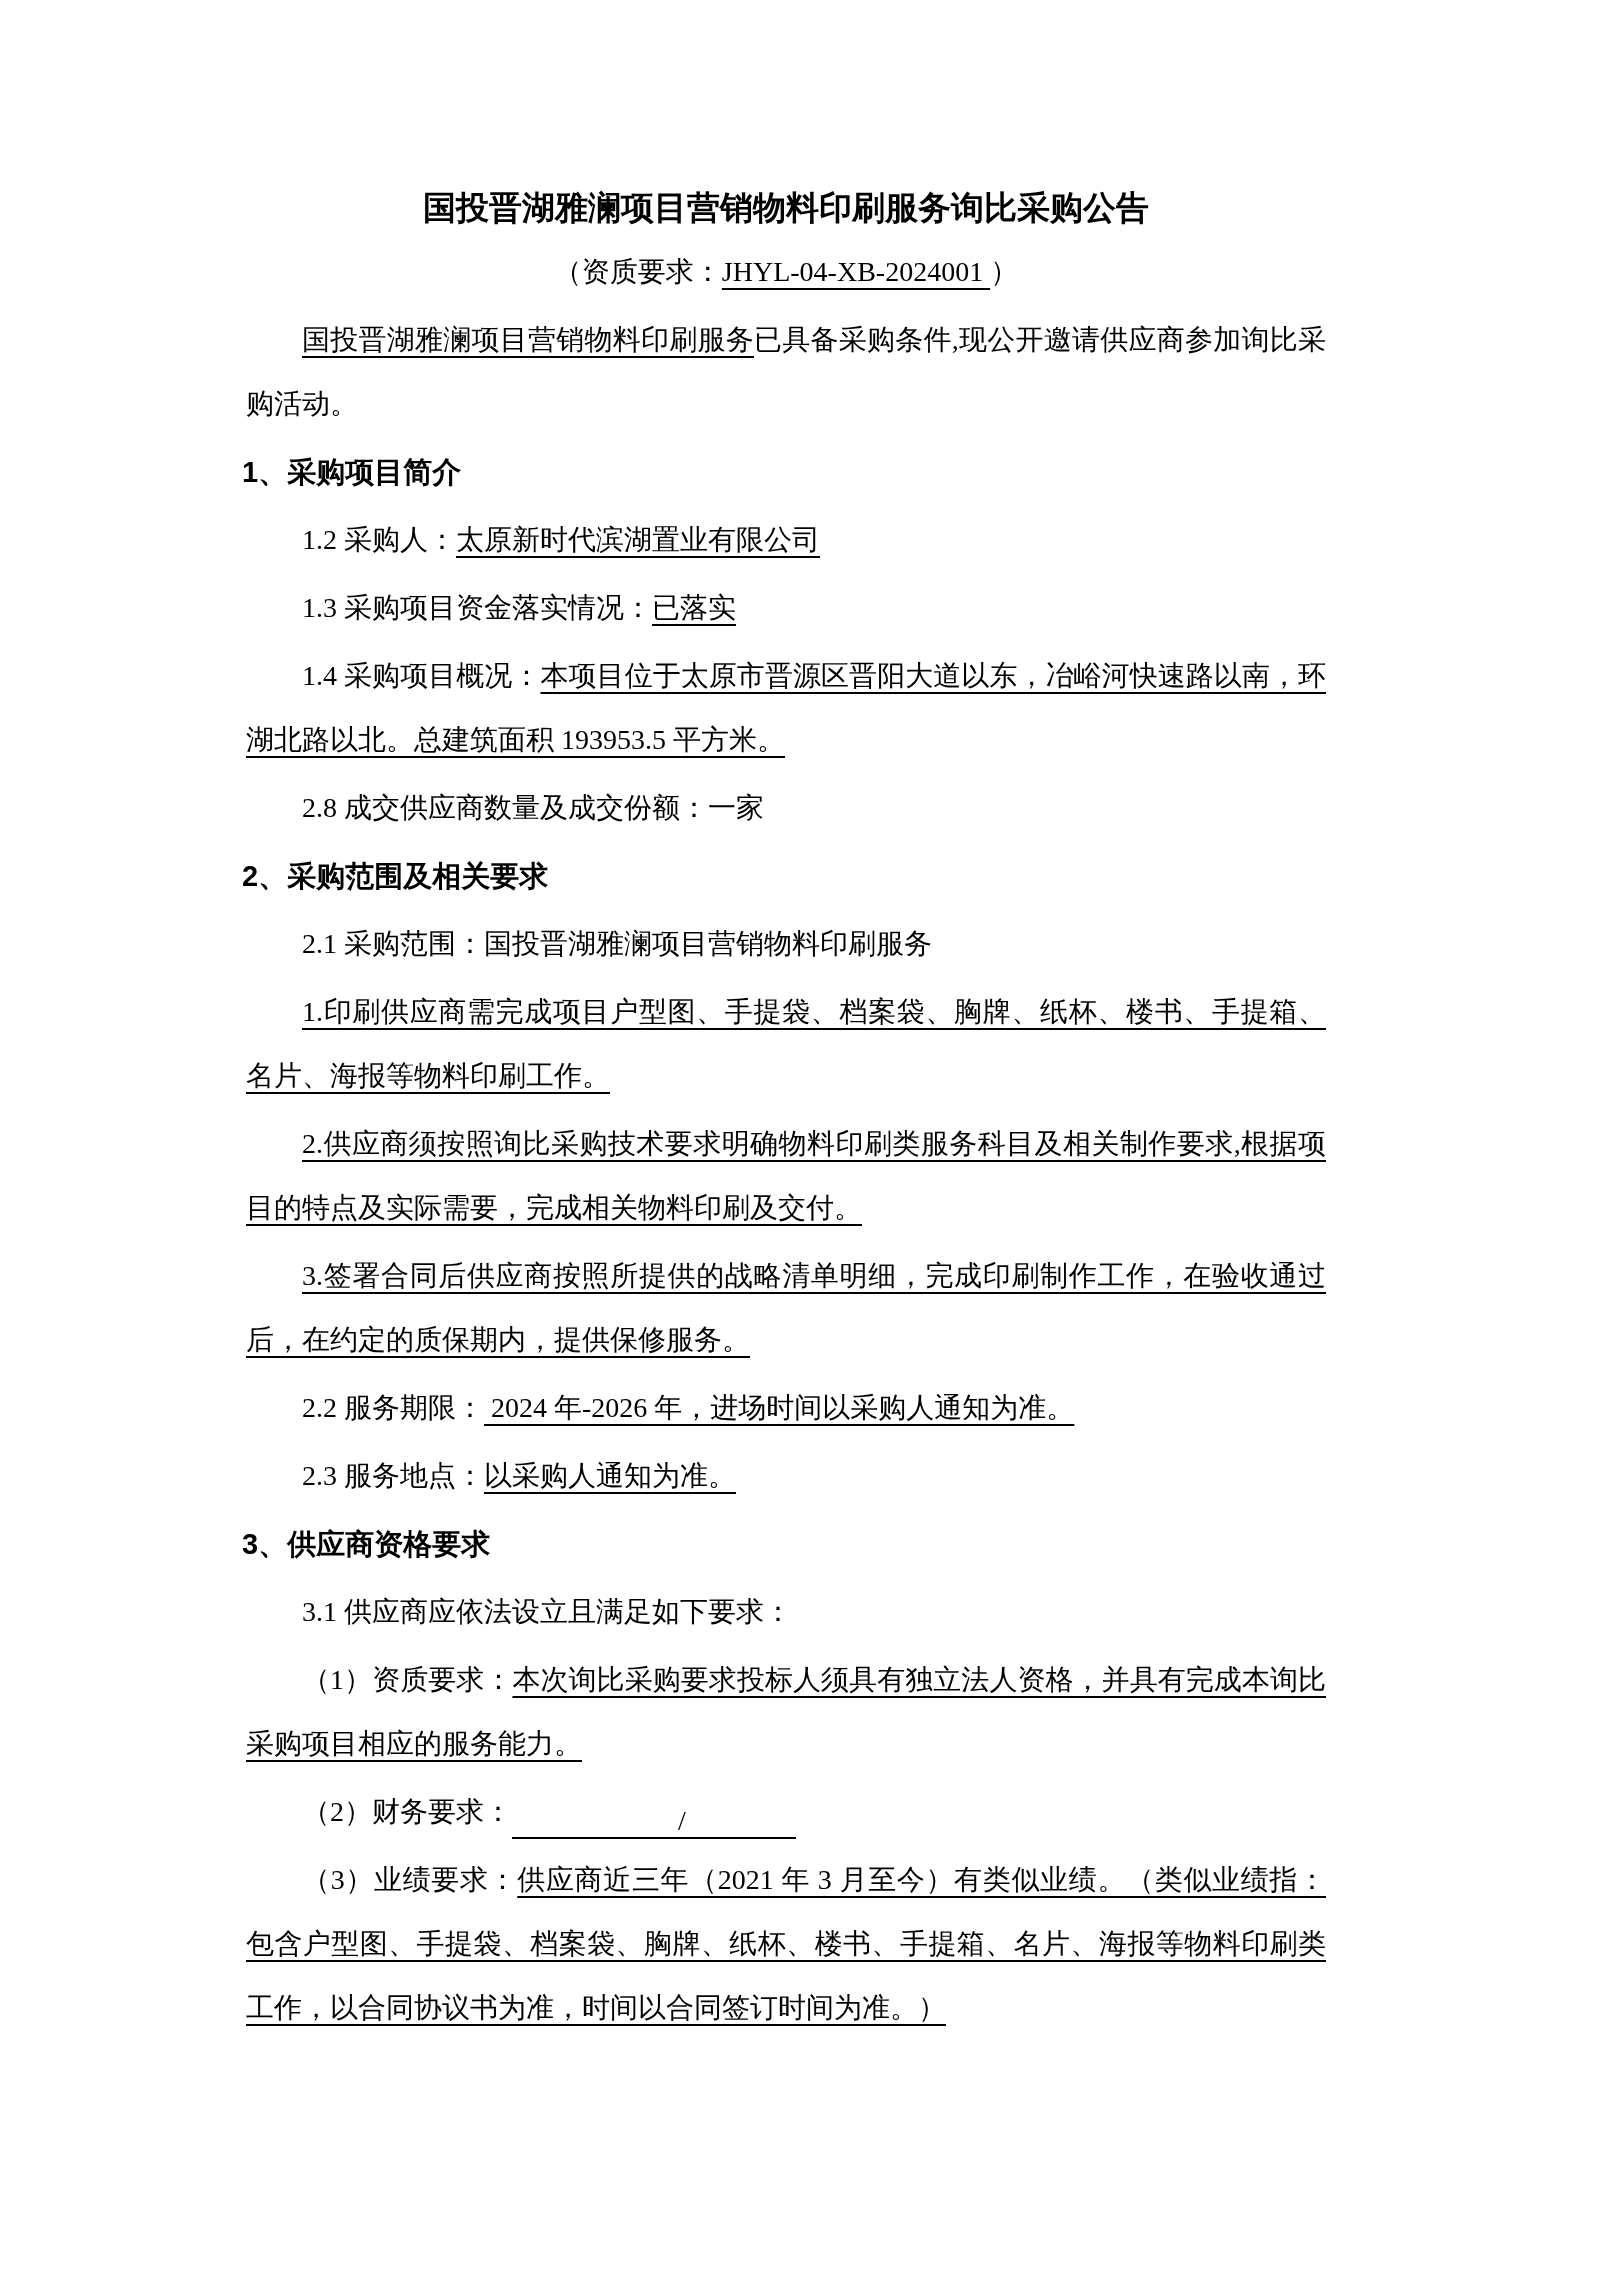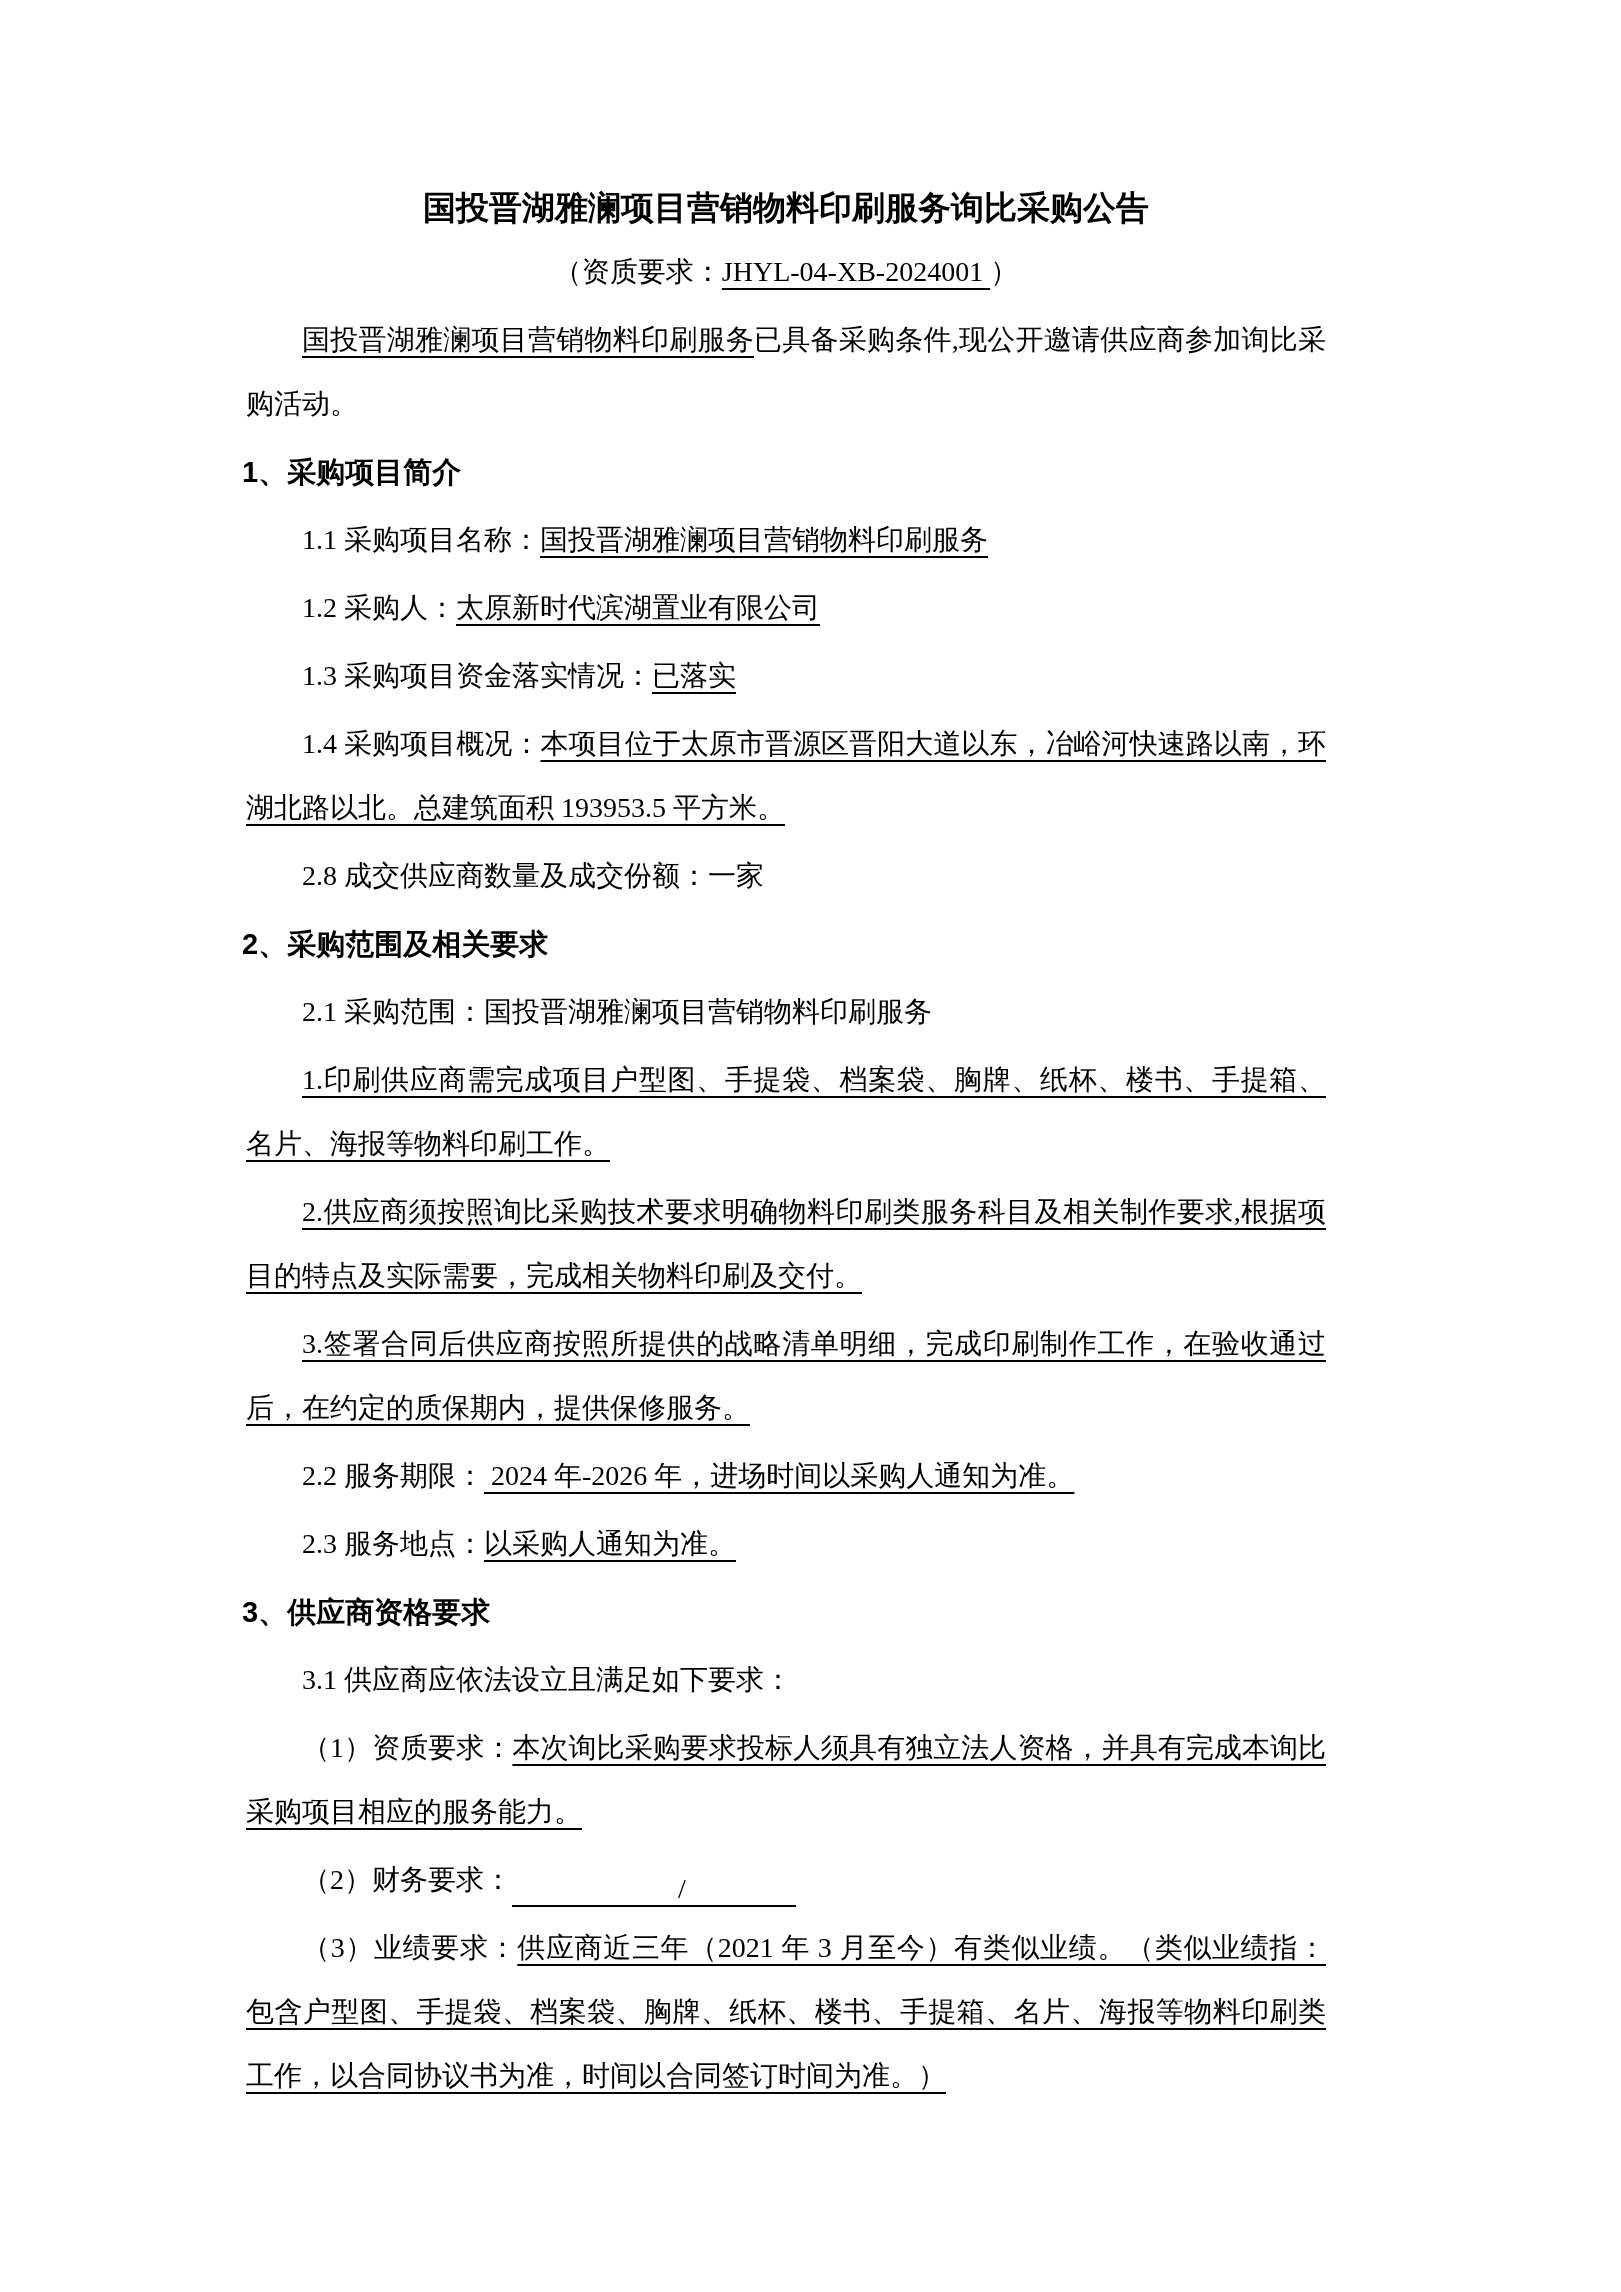--- a/index.html
+++ b/index.html
@@ -64,21 +64,20 @@
 <div class="page">
 
   <h1 class="title">国投晋湖雅澜项目营销物料印刷服务询比采购公告</h1>
 
   <p class="center"><span>（资质要求：</span><u>JHYL-04-XB-2024001&nbsp;</u><span>）</span></p>
 
   <p class="para"><u>国投晋湖雅澜项目营销物料印刷服务</u><span>已具备采购条件,现公开邀请供应商参加询比采购活动。</span></p>
 
   <h2 class="sec">1、采购项目简介</h2>
 
-  <p class="para"><span>1.1 采购项目名称：</span><u>国投晋湖雅澜项目营销物料印刷服务</u></p>
 
   <p class="para"><span>1.2 采购人：</span><u>太原新时代滨湖置业有限公司</u></p>
 
   <p class="para"><span>1.3 采购项目资金落实情况：</span><u>已落实</u></p>
 
   <p class="para"><span>1.4 采购项目概况：</span><u>本项目位于太原市晋源区晋阳大道以东，冶峪河快速路以南，环湖北路以北。总建筑面积 193953.5 平方米。</u></p>
 
   <p class="para"><span>2.8 成交供应商数量及成交份额：一家</span></p>
 
   <h2 class="sec">2、采购范围及相关要求</h2>

